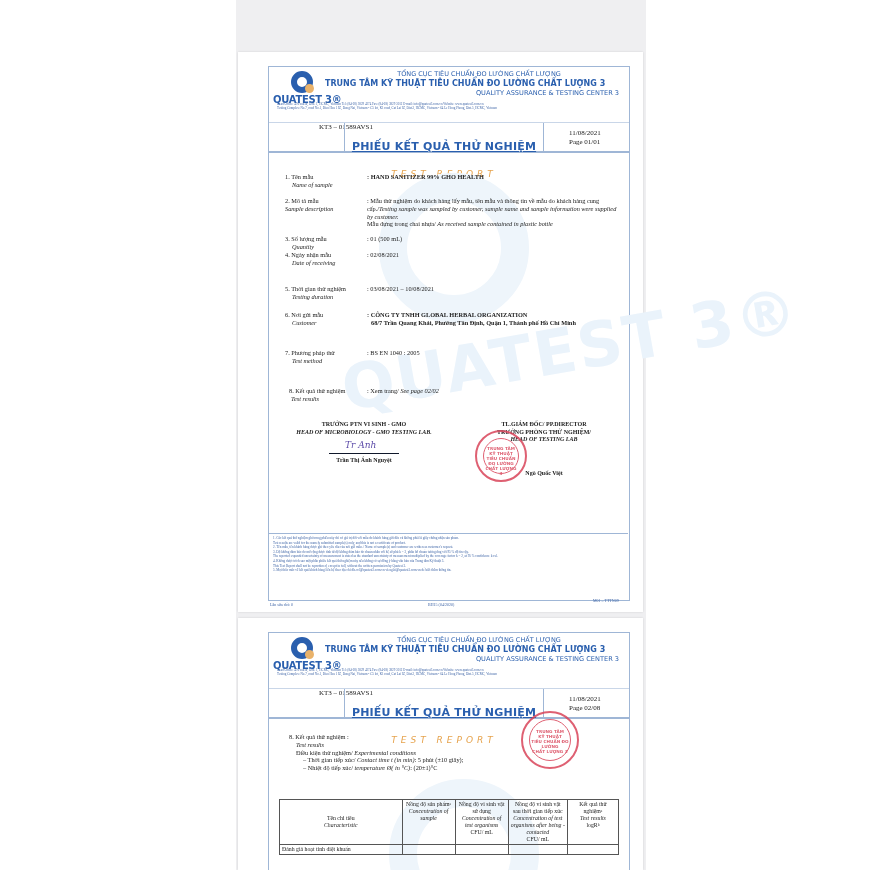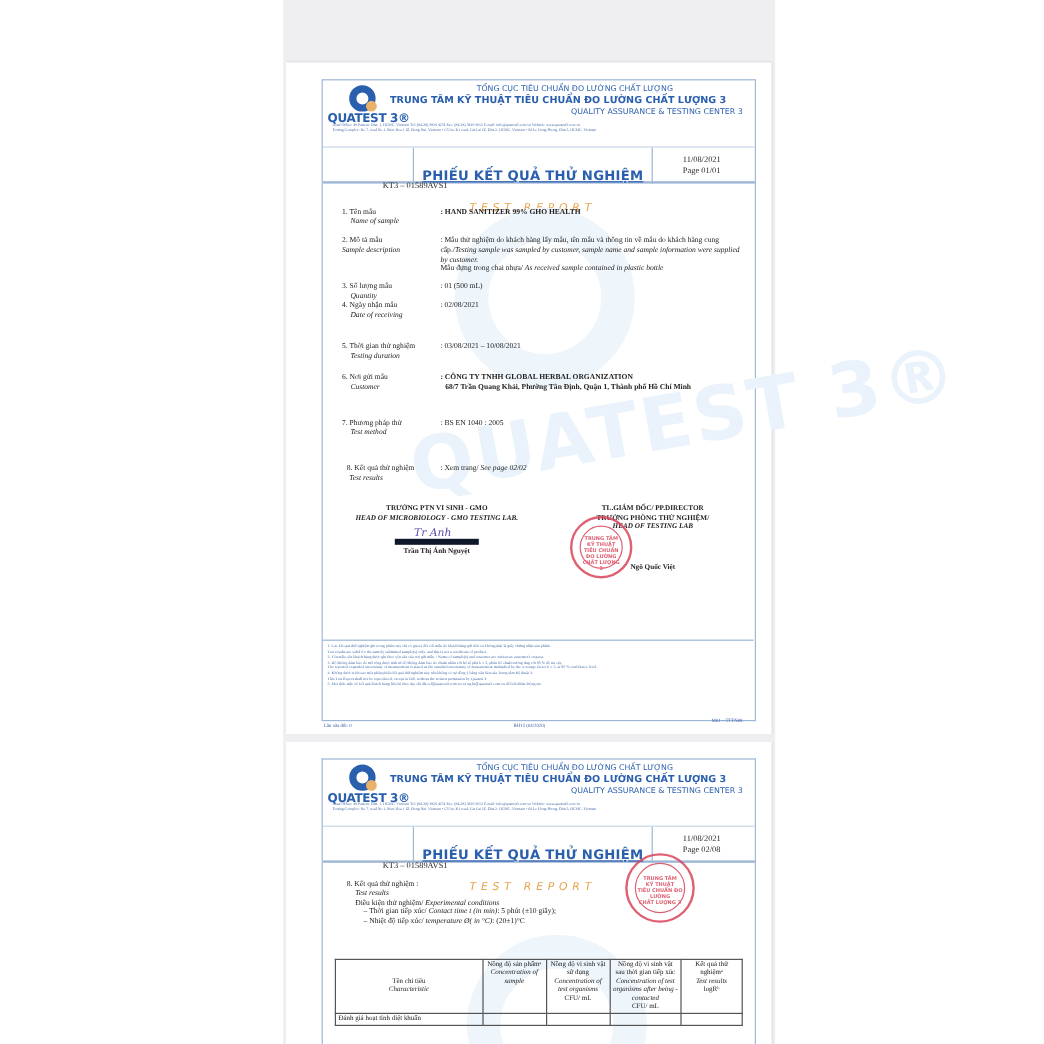--- a/index.html
+++ b/index.html
@@ -21,40 +21,40 @@
   .logo { position: absolute; left: 4px; top: 4px; width: 62px; height: 40px; }
   .logo-mark { position: absolute; left: 18px; top: 0; width: 22px; height: 22px; border-radius: 50%; border: 6px solid #2a5fae; }
   .logo-dot { position: absolute; left: 32px; top: 13px; width: 9px; height: 9px; border-radius: 50%; background: #e9b26a; }
   .logo-text { position: absolute; left: 0; top: 23px; font-family: "DejaVu Sans", sans-serif; font-weight: bold; font-size: 10px; color: #2a5fae; letter-spacing: -0.3px; white-space: nowrap; }
   .org1 { position: absolute; left: 70px; top: 3px; width: 280px; text-align: center; font-family: "DejaVu Sans", sans-serif; font-size: 6.5px; color: #2a5fae; }
   .org2 { position: absolute; left: 56px; top: 12px; width: 306px; font-family: "DejaVu Sans", sans-serif; font-size: 8px; font-weight: bold; color: #2a5fae; white-space: nowrap; }
   .org3 { position: absolute; left: 70px; top: 22px; width: 280px; text-align: right; font-family: "DejaVu Sans", sans-serif; font-size: 6.6px; font-weight: normal; color: #2a5fae; }
   .addr { position: absolute; left: 8px; top: 35px; width: 350px; font-size: 3.2px; line-height: 4.4px; color: #3d64a6; white-space: nowrap; overflow: hidden; }
 
   .titlebar { position: relative; height: 30px; border-bottom: 2px solid #9fb6d6; }
-  .code { position: absolute; left: 6px; top: 28px; font-size: 7px; padding-left: 44px; }
+  .code { position: absolute; left: 6px; top: 0; font-size: 7px; padding-left: 44px; }
   .tb-mid { position: absolute; left: 75px; top: 0; width: 200px; height: 30px; border-left: 1px solid #9fb6d6; border-right: 1px solid #9fb6d6; text-align: center; }
   .tb-vi { font-family: "DejaVu Sans", sans-serif; font-weight: bold; color: #2a5fae; font-size: 11px; margin-top: 17px; letter-spacing: 0.2px; text-decoration: underline; }
   .tb-en { font-family: "DejaVu Sans", sans-serif; font-style: italic; color: #e6a34d; font-size: 9px; letter-spacing: 4px; margin-top: 16px; }
   .tb-right { position: absolute; left: 300px; top: 6px; font-size: 7px; line-height: 9px; }
 
   .body { position: relative; padding: 0 10px; }
   .watermark { position: absolute; left: 70px; top: 160px; font-family: "DejaVu Sans", sans-serif; font-weight: bold; font-size: 62px; color: #eaf3fb; transform: rotate(-10deg); letter-spacing: 2px; white-space: nowrap; z-index: 0; }
   .wm-circle { position: absolute; left: 110px; top: 20px; width: 150px; height: 150px; border-radius: 50%; border: 28px solid #eef5fb; z-index: 0; }
 
   .row { position: absolute; left: 16px; font-size: 6.3px; line-height: 7.8px; z-index: 1; }
   .row .lbl { position: absolute; left: 0; width: 80px; }
   .row .lbl i { display: block; padding-left: 7px; }
   .row .val { position: absolute; left: 82px; width: 250px; }
   .b { font-weight: bold; }
   i { font-style: italic; }
 
   .sign { position: absolute; font-size: 6px; line-height: 7.5px; text-align: center; z-index: 2; }
   .sign .b { font-weight: bold; }
-  .sig-line { width: 70px; height: 12px; margin: 6px auto 0; border-bottom: 5px solid #0f172a; position: relative; }
+  .sig-line { width: 70px; height: 12px; margin: 6px auto 0; border-bottom: 1px solid #0f172a; position: relative; }
   .sig-scrawl { position: absolute; left: 16px; top: 0; font-family: "DejaVu Serif", serif; font-style: italic; color: #5b4aa8; font-size: 9px; }
   .stamp { position: absolute; width: 52px; height: 52px; border-radius: 50%; border: 2px solid #d9455a; color: #d9455a; font-family: "DejaVu Sans", sans-serif; font-size: 4.2px; font-weight: bold; text-align: center; z-index: 3; opacity: 0.85; }
   .stamp-inner { position: absolute; left: 6px; top: 6px; width: 36px; height: 36px; border-radius: 50%; border: 1px solid #d9455a; padding-top: 7px; line-height: 5px; }
 
   .notes { position: absolute; left: 0; width: 359px; border-top: 1px solid #9fb6d6; font-size: 3.3px; line-height: 4.6px; color: #3d64a6; padding: 2px 4px; white-space: nowrap; overflow: hidden; }
   .footer { position: absolute; font-size: 4px; color: #3d64a6; }
 
   .p2-body { position: relative; font-size: 6.3px; line-height: 7.8px; }
   table.res { position: absolute; left: 10px; top: 100px; width: 340px; border-collapse: collapse; font-size: 5.8px; line-height: 7px; }
   table.res th, table.res td { border: 1px solid #555; text-align: center; vertical-align: top; font-weight: normal; padding: 1px 2px; }

